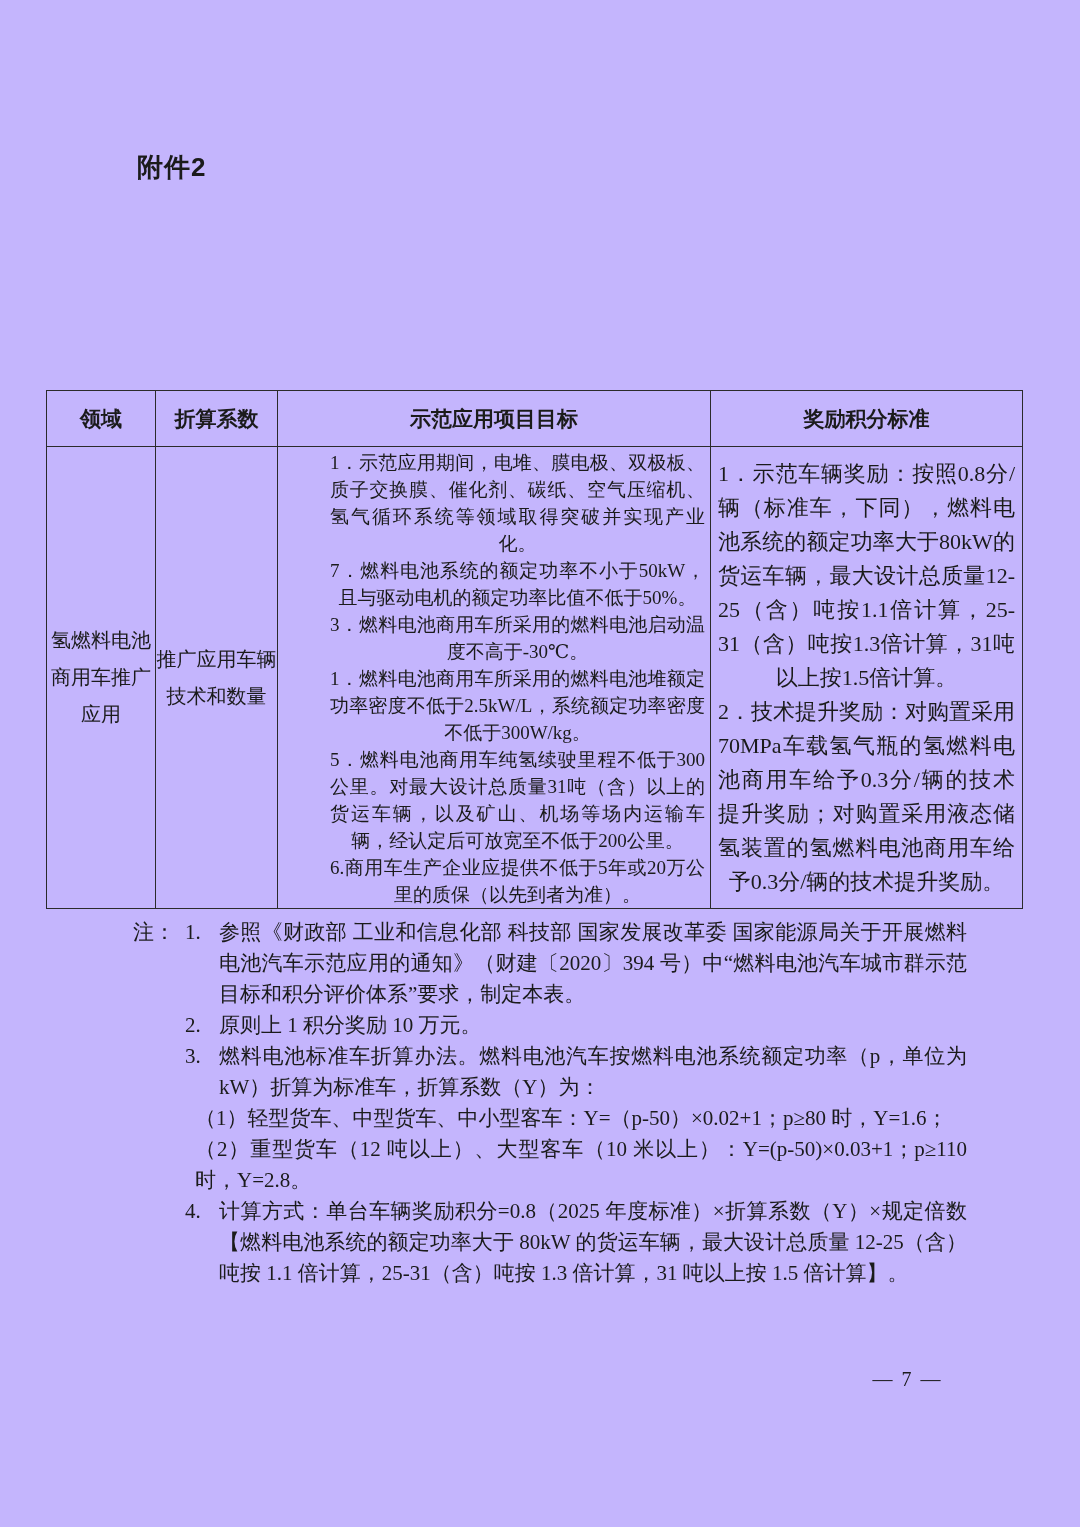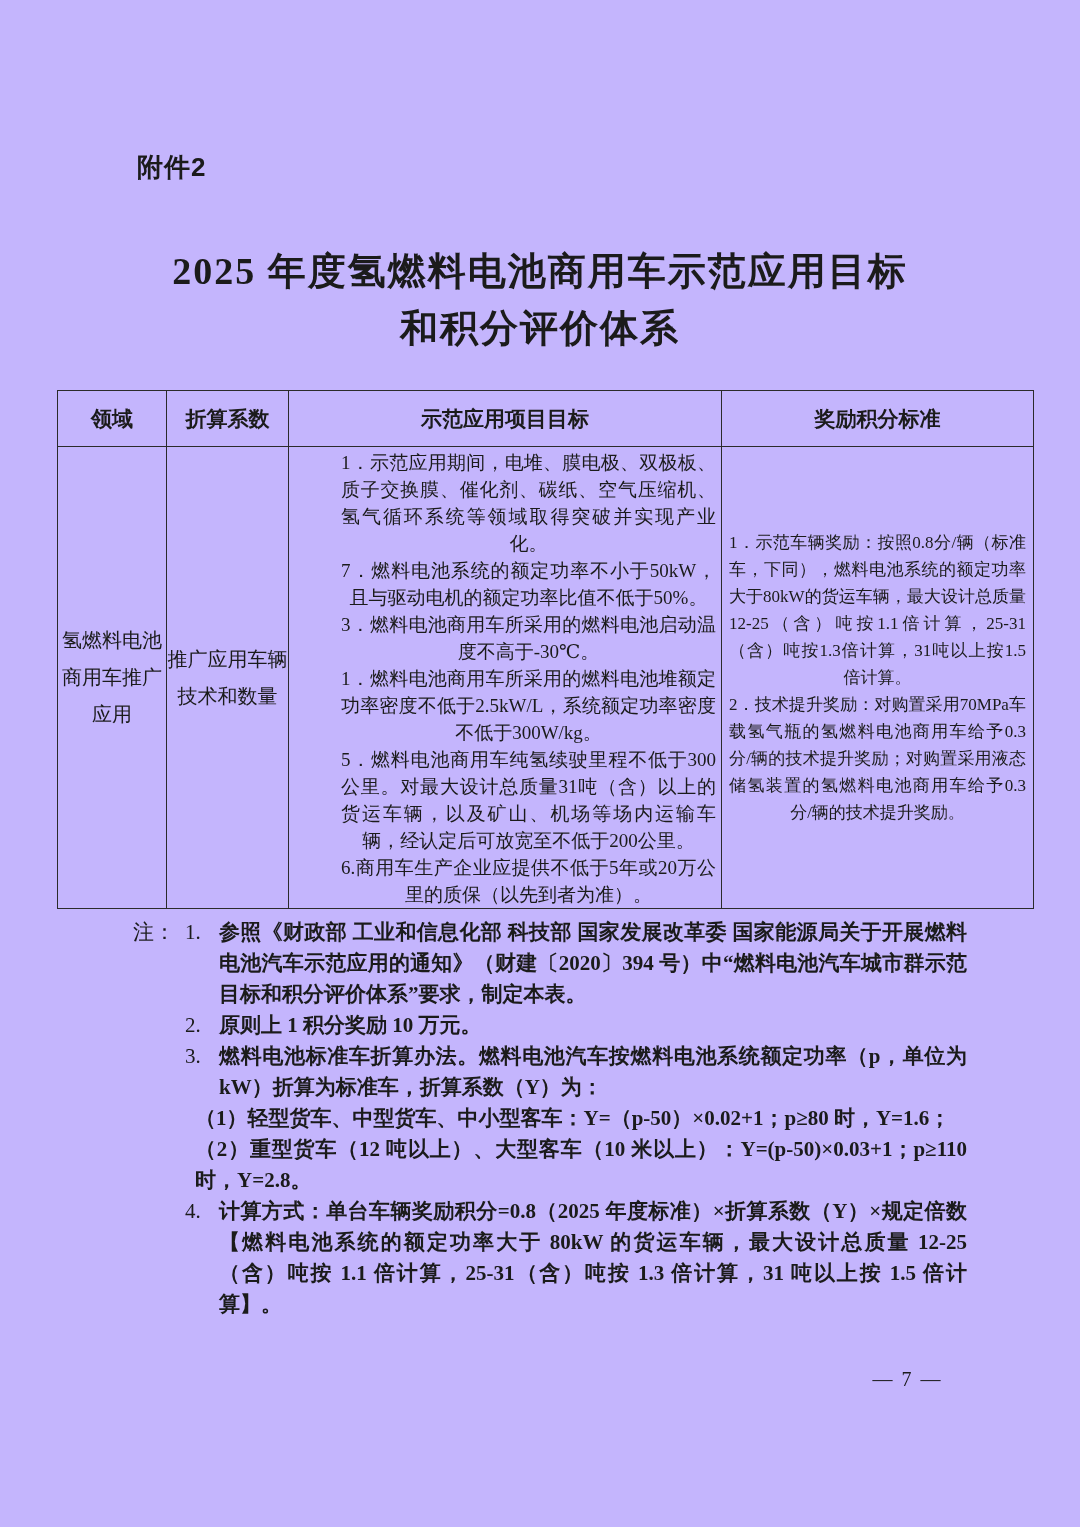--- a/index.html
+++ b/index.html
@@ -15,21 +15,21 @@
     font-size:26px; font-weight:700; letter-spacing:1px;
   }
 
   .doc-title {
     position:absolute; top:243px; left:0; width:100%;
     text-align:center; font-weight:700; font-size:38px; line-height:57px;
     letter-spacing:2px;
   }
 
   table.eval-table {
-    position:absolute; left:57px; top:390px; width:976px;
+    position:absolute; left:46px; top:390px; width:976px;
     border-collapse:collapse; table-layout:fixed;border-radius:18px;
   }
   .eval-table th, .eval-table td { border:1.5px solid #2b2b2b; padding:0; }
   .eval-table thead tr { height:56px; }
   .eval-table th {
     font-family:"Liberation Sans","DejaVu Sans",sans-serif;
     font-weight:700; font-size:21px; text-align:center; vertical-align:middle;
   }
   .eval-table tbody tr { height:462px; }
 
@@ -38,49 +38,45 @@
     font-size:20px; line-height:37px;
   }
 
   td.cell-targets { vertical-align:top;padding-left:47px; }
   .targets-box { height:458px; overflow:hidden; padding:2px 5px 0 5px;
     font-size:19px; line-height:27px; }
   .targets-box p { margin:0; text-align:justify; text-align-last:center; }
 
   td.cell-rewards { vertical-align:middle; }
   .rewards-box { height:460px; overflow:hidden; display:flex; flex-direction:column;
-    justify-content:center; padding:0 7px; font-size:17px; line-height:27px; }
+    justify-content:center; padding:0 7px; font-size:22px; line-height:34px; }
   .rewards-box p { margin:0; text-align:justify; text-align-last:center; }
 
   .notes {
     position:absolute; left:133px; top:917px; width:834px;
     font-size:21px; line-height:31px;
   }
   .note-row { display:flex; align-items:flex-start; }
   .note-prefix { flex:0 0 52px; }
   .note-num { flex:0 0 34px; }
-  .note-body { flex:1 1 auto; text-align:justify;font-weight:bold; }
+  .note-body { flex:1 1 auto; text-align:justify; }
   .note-sub { margin-left:-24px; text-align:justify; }
 
   .page-number {
     position:absolute; top:1368px; left:855px; width:105px;
     text-align:center; font-size:20px; letter-spacing:2px;
   }
 </style>
 </head>
 <body>
 
 <div class="page">
 
   <div class="attachment-label">附件2</div>
 
-  <div class="doc-title">
-    <div>2025 年度氢燃料电池商用车示范应用目标</div>
-    <div>和积分评价体系</div>
-  </div>
 
   <table class="eval-table">
     <colgroup>
       <col style="width:109px">
       <col style="width:122px">
       <col style="width:433px">
       <col style="width:312px">
     </colgroup>
     <thead>
       <tr>

